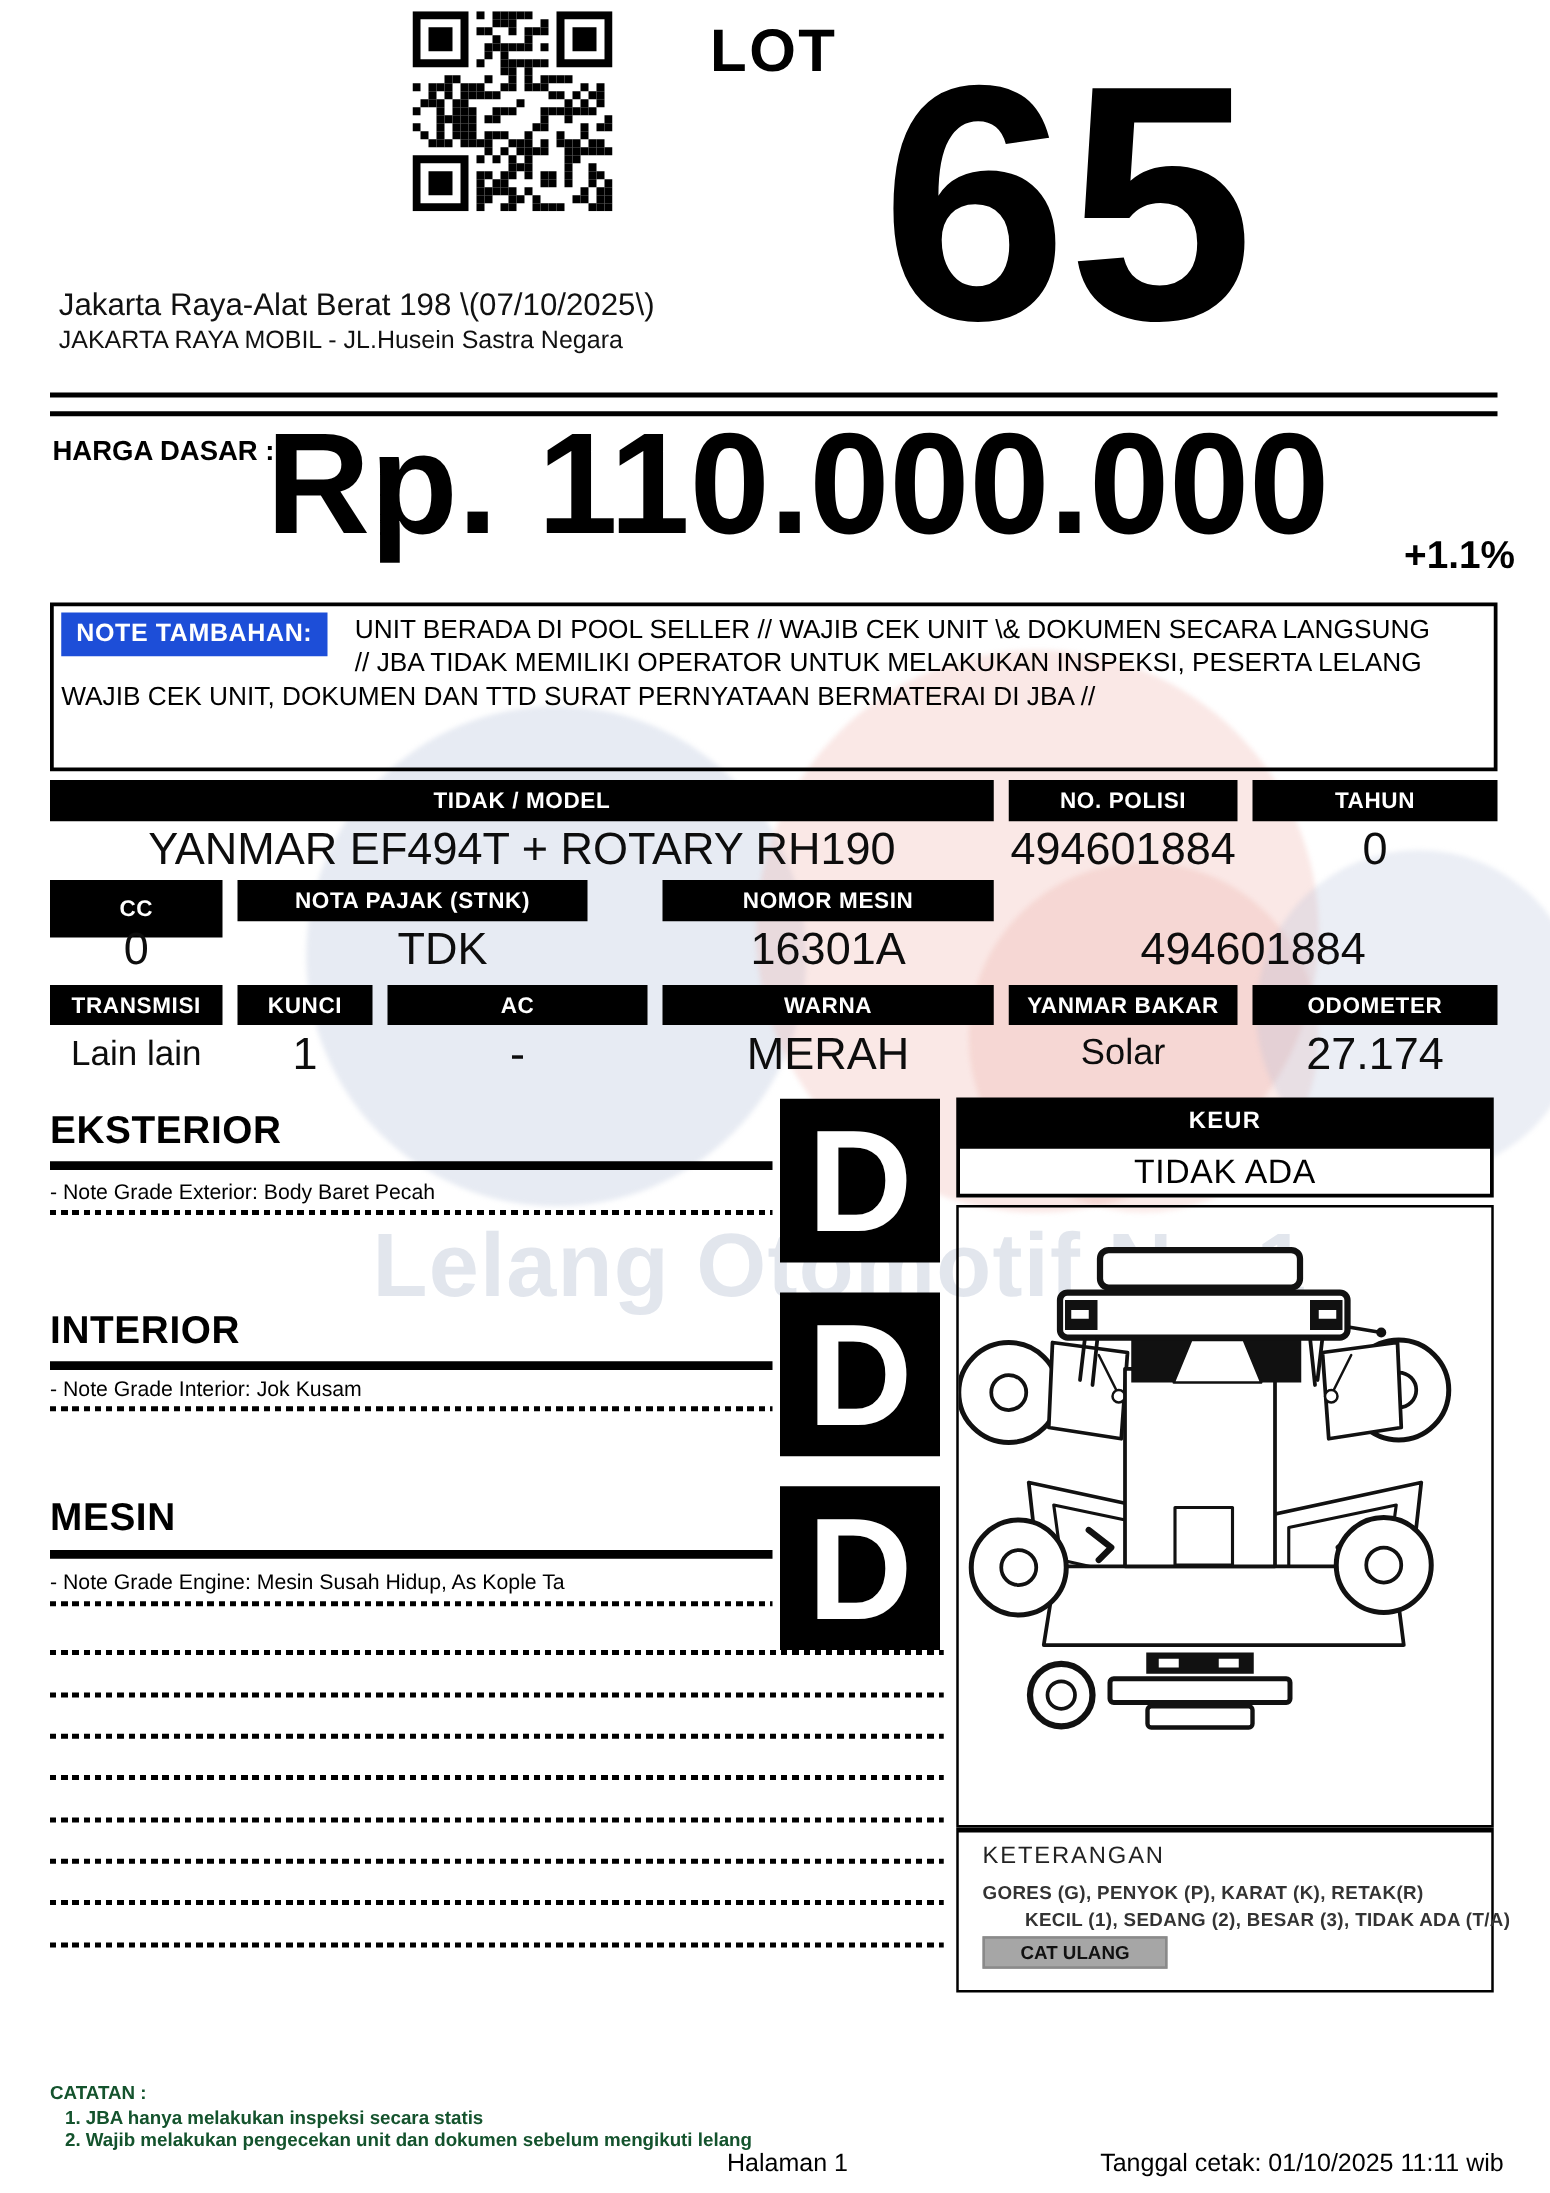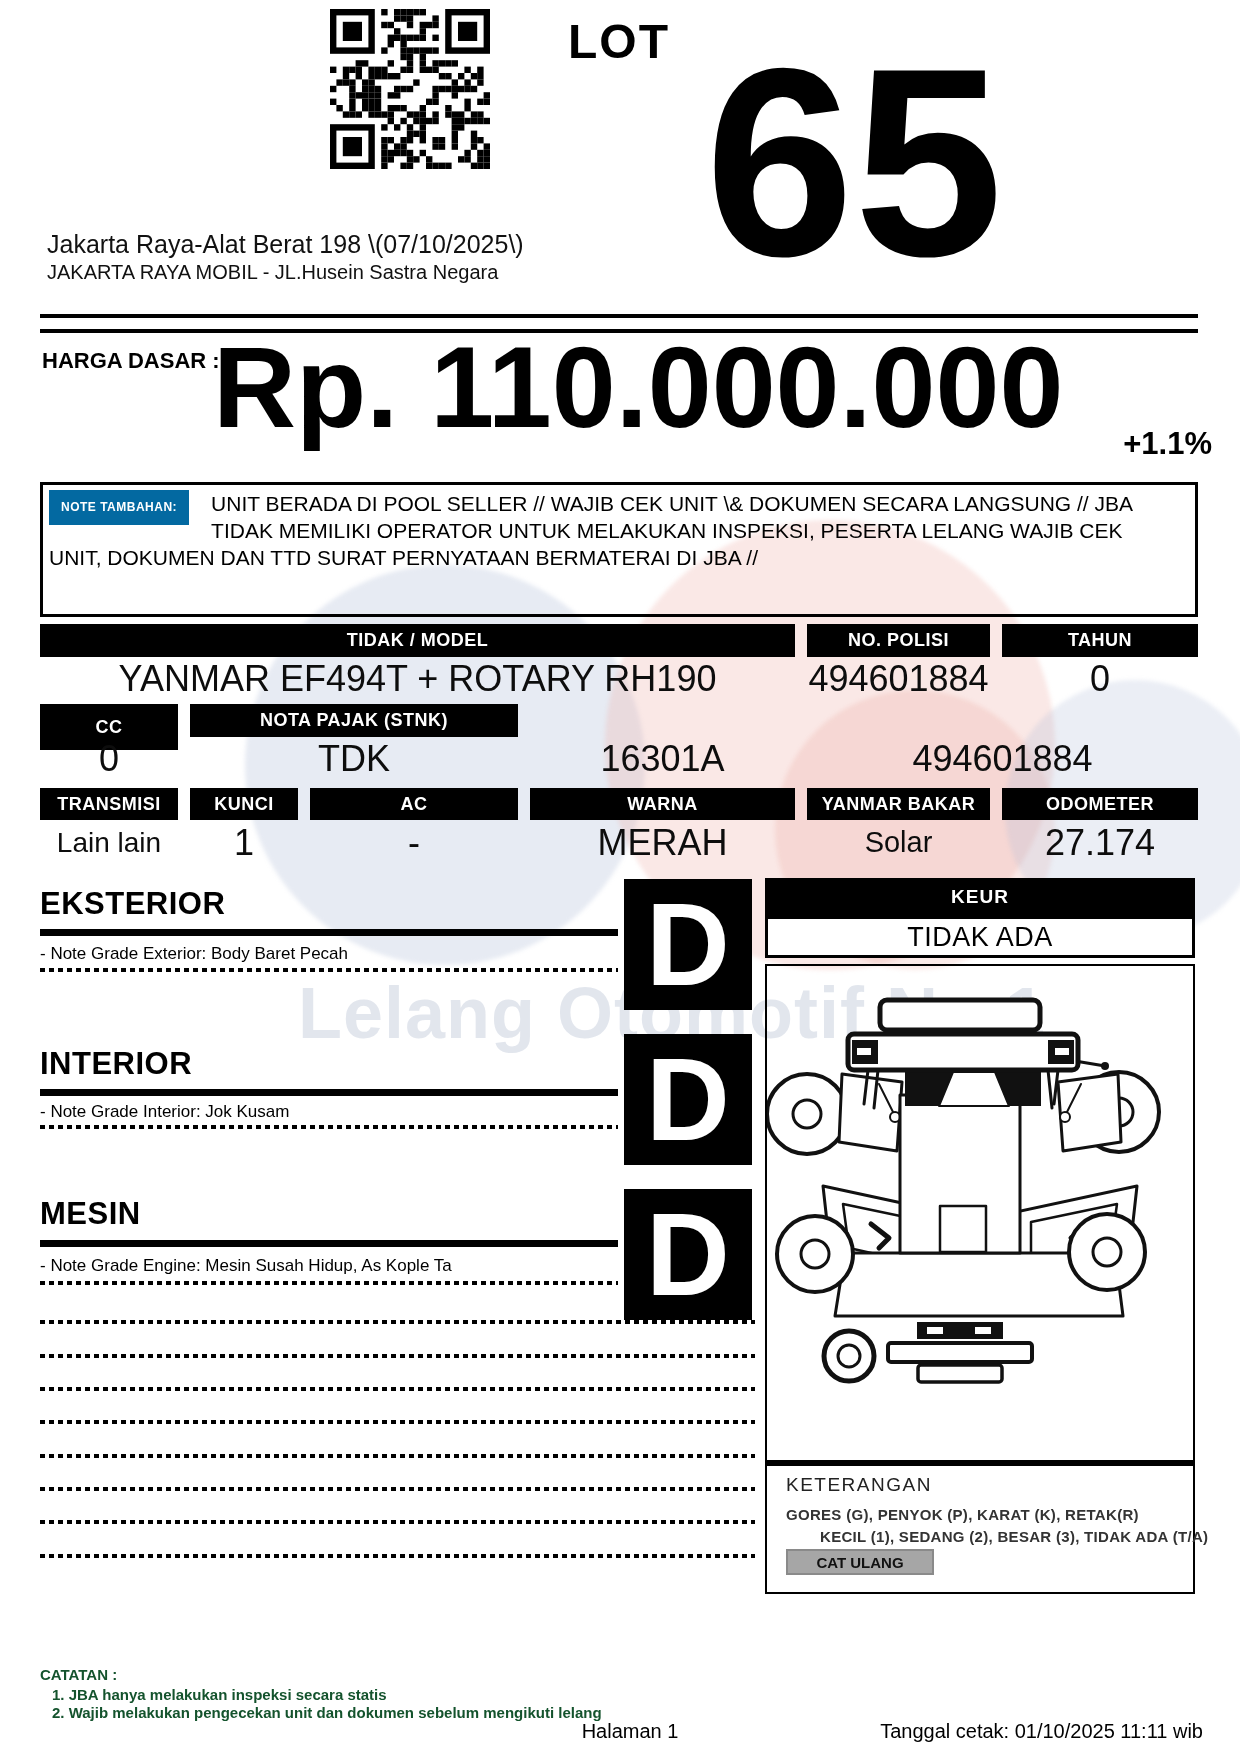--- a/index.html
+++ b/index.html
@@ -17,21 +17,21 @@
   .thickline{position:absolute;z-index:1;height:7px;background:#000;}
   .sectitle{position:absolute;z-index:1;left:40px;font-size:31px;font-weight:bold;letter-spacing:.5px;}
   .secnote{position:absolute;z-index:1;left:40px;font-size:17px;}
   .gradebox{position:absolute;z-index:1;left:624px;width:128px;height:131px;background:#000;color:#fff;
         display:flex;align-items:center;justify-content:center;font-weight:bold;font-size:116px;line-height:1;}
   .rule2{position:absolute;z-index:1;left:40px;width:1158px;height:11px;
         border-top:4px solid #000;border-bottom:4px solid #000;}
   .notebox{position:absolute;z-index:1;left:40px;top:482px;width:1158px;height:135px;
         border:3px solid #000;box-sizing:border-box;padding:5px 36px 5px 6px;
         font-size:21px;line-height:27px;}
-  .notechip{float:left;background:#0369a1;color:#fff;font-weight:bold;font-size:12px;
+  .notechip{float:left;background:#1d4ed8;color:#fff;font-weight:bold;font-size:20px;
         padding:4px 12px;margin:0 22px 4px 0;letter-spacing:.5px;}
   .keurbar{position:absolute;z-index:1;left:765px;top:878px;width:430px;height:38px;background:#000;
         color:#fff;font-weight:bold;font-size:19px;letter-spacing:1px;display:flex;
         align-items:center;justify-content:center;}
   .keurval{position:absolute;z-index:1;left:765px;top:916px;width:430px;height:42px;background:#fff;
         border:3px solid #000;box-sizing:border-box;display:flex;align-items:center;
         justify-content:center;font-size:27px;letter-spacing:.5px;}
   .diagbox{position:absolute;z-index:1;left:765px;top:964px;width:430px;height:498px;
         border:2px solid #000;box-sizing:border-box;background:transparent;}
   .ketbox{position:absolute;z-index:1;left:765px;top:1462px;width:430px;height:132px;
@@ -305,22 +305,25 @@
   <div class="cell" style="left:807px;top:657px;width:183px;height:44px;">
       <span>494601884</span>
     </div>
   <div class="cell" style="left:1002px;top:657px;width:196px;height:44px;">
       <span>0</span>
     </div>
 
   <div class="bar" style="left:40px;top:704px;width:138px;height:46px;">
       <span>CC</span>
     </div>
-  <div class="bar" style="left:190px;top:704px;width:328px;height:33px;">
+  <div class="bar" style="left:190px;top:704px;width:280px;height:33px;">
       <span>NOTA PAJAK (STNK)</span>
+    </div>
+  <div class="bar" style="left:530px;top:704px;width:265px;height:33px;">
+      <span>NOMOR MESIN</span>
     </div>
   <div class="cell" style="left:40px;top:737px;width:138px;height:44px;">
       <span>0</span>
     </div>
   <div class="cell" style="left:190px;top:737px;width:328px;height:44px;">
       <span>TDK</span>
     </div>
   <div class="cell" style="left:530px;top:737px;width:265px;height:44px;">
       <span>16301A</span>
     </div>

